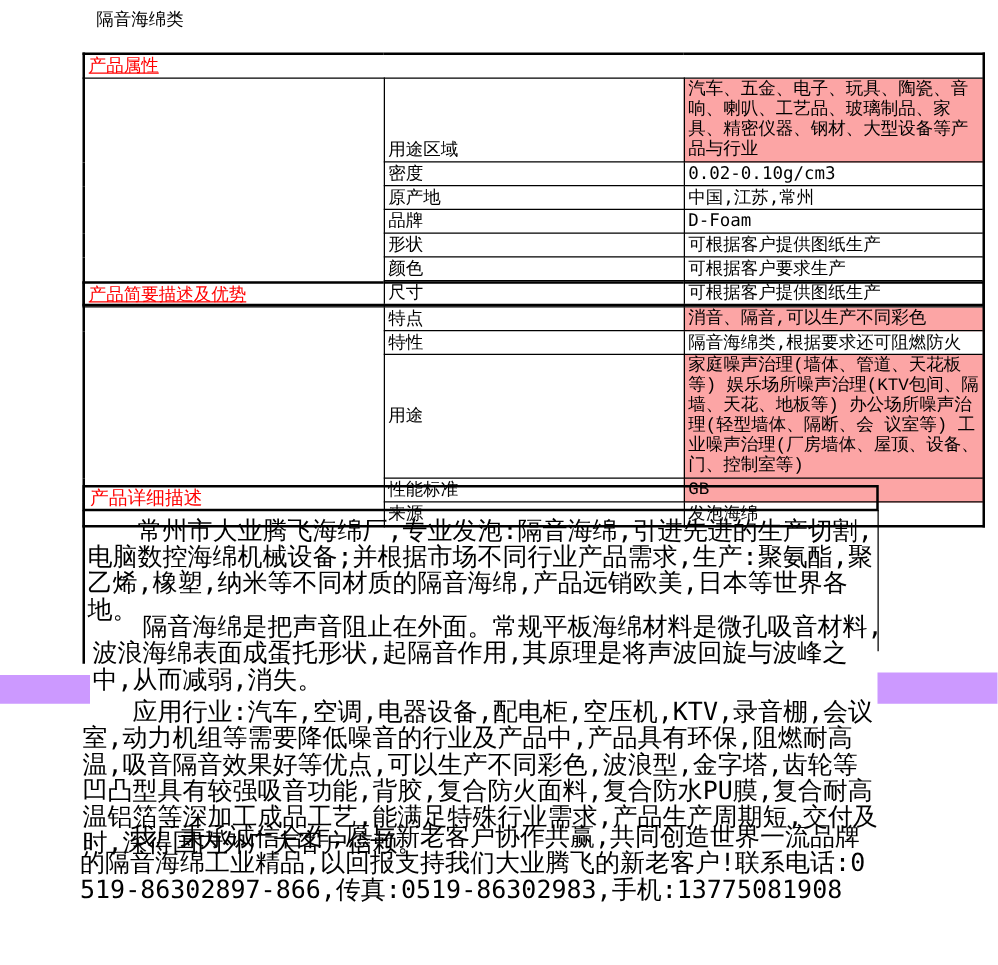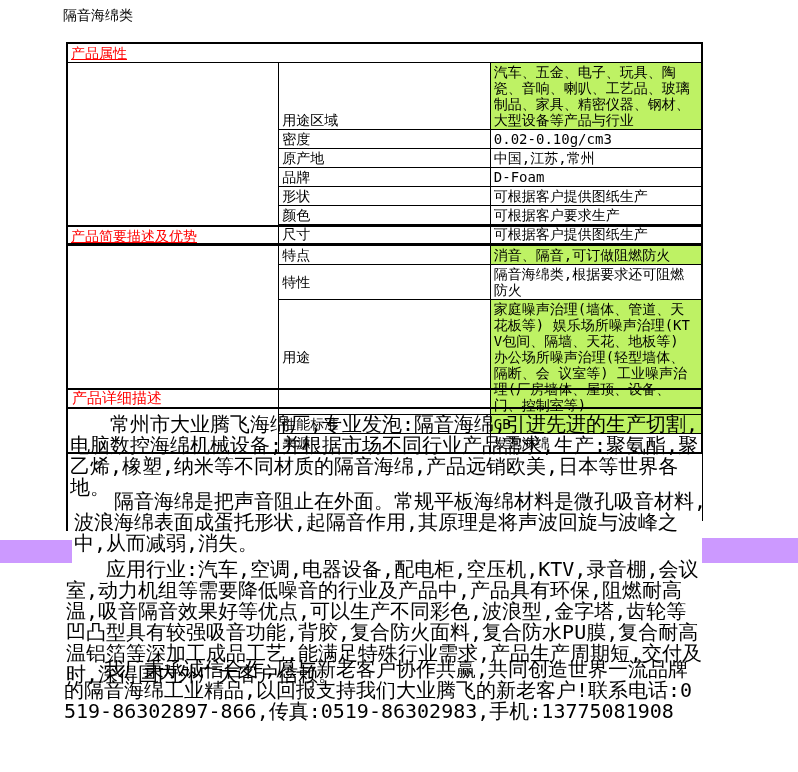--- a/index.html
+++ b/index.html
@@ -2,24 +2,24 @@
 <html><head>
 <meta charset="utf-8">
 <style>
   * { margin:0; padding:0; box-sizing:border-box; }
   html,body { background:#ffffff; }
   body {
     width:798px; height:772px; position:relative; overflow:hidden;
     font-family:"DejaVu Sans Mono","Liberation Mono",monospace;
     color:#000;
   }
-  .page-title { position:absolute; left:63px; top:8px; font-size:14px; line-height:16px;font-family:Liberation Serif, serif; }
+  .page-title { position:absolute; left:77px; top:8px; font-size:14px; line-height:16px; }
 
   table.attr {
-    position:absolute; left:66px; width:637px;
+    position:absolute; left:66px; width:722px;
     border-collapse:collapse; table-layout:fixed;
     border:2px solid #000;
   }
   #t1 { top:42px; }
   #t2 { top:225px; }
   table.attr td {
     border:1px solid #000;
     font-size:14px; line-height:16px;
     padding:1px 3px;
     word-break:break-all;
@@ -28,21 +28,21 @@
   #t2 td { vertical-align:middle; height:14px; }
   td.sect-hd {
     color:#FF0000; text-decoration:underline;
     font-size:15px; line-height:17px;
     vertical-align:middle !important;
     padding:1px 3px 2px 4px;
   }
   td.sp { width:80px; }
   td.lb { width:61px; }
   td.vl {}
-  .hl { background:#bef264; }
+  .hl { background:#fca5a5;font-family:Liberation Mono, monospace; }
 
   .t3-head {
     position:absolute; left:66px; top:388px; width:637px; height:21px;
     border:2px solid #000;
     color:#FF0000; 
     font-size:15px; line-height:16px;
     padding:0 3px 2px 4px;
   }
   .t3-border-left  { position:absolute; left:66px;  top:408px; width:2px; height:123px; background:#000; }
   .t3-border-right { position:absolute; left:702px; top:408px; width:1px; height:113px; background:#000; }
@@ -104,21 +104,21 @@
   </table>
 
 <table class="attr" id="t2">
   <tbody>
       <tr>
     <td class="sect-hd" colspan="3">产品简要描述及优势</td>
   </tr>
   <tr>
     <td class="sp" rowspan="5"></td>
     <td class="lb">特点</td>
-    <td class="vl hl">消音、隔音,可订做阻燃防火</td>
+    <td class="vl hl">消音、隔音,可以生产不同彩色</td>
   </tr>
   <tr>
     <td class="lb">特性</td>
     <td class="vl">隔音海绵类,根据要求还可阻燃防火</td>
   </tr>
   <tr>
     <td class="lb">用途</td>
     <td class="vl hl">家庭噪声治理(墙体、管道、天花板等) 娱乐场所噪声治理(KTV包间、隔墙、天花、地板等) 办公场所噪声治理(轻型墙体、隔断、会 议室等) 工业噪声治理(厂房墙体、屋顶、设备、门、控制室等)</td>
   </tr>
   <tr>

